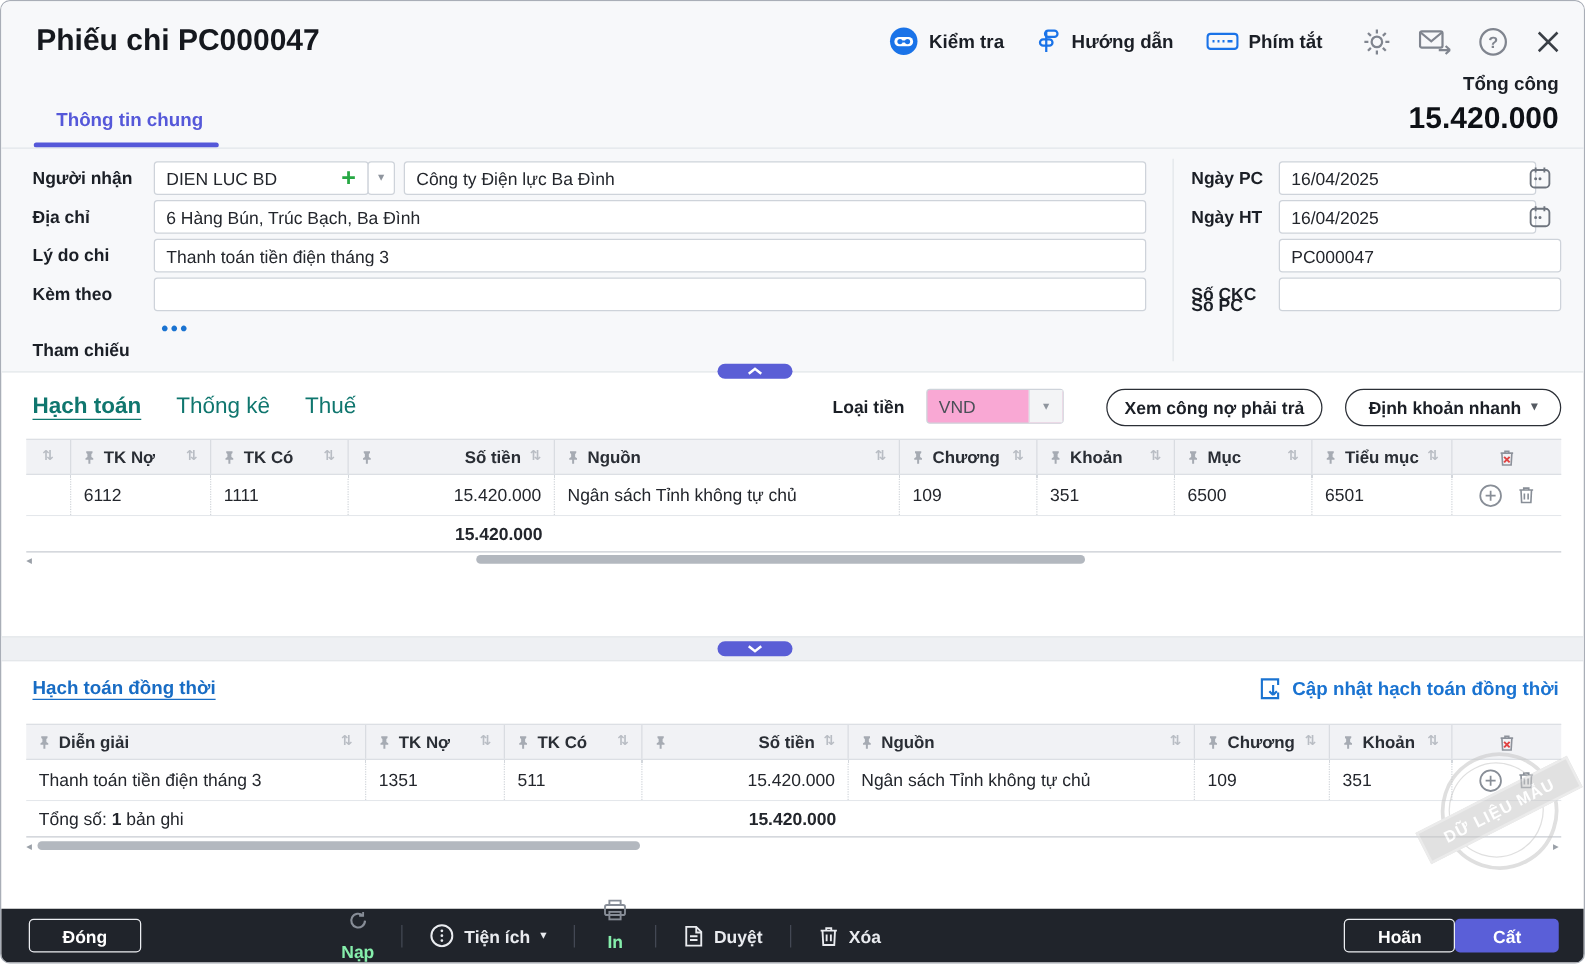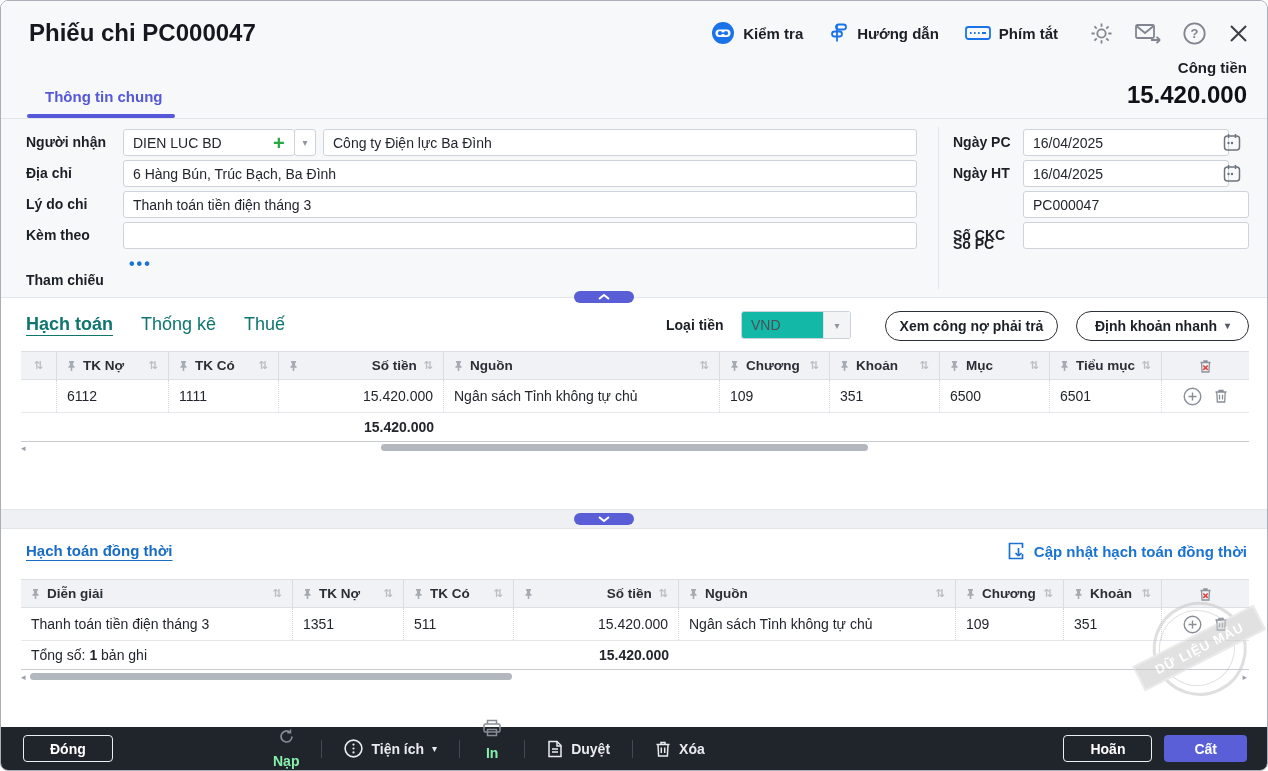--- a/index.html
+++ b/index.html
@@ -23,21 +23,21 @@
   .green-plus{position:absolute;color:#27a844;font-size:20px;font-weight:700;line-height:1;cursor:pointer;}
   .cal-btn{position:absolute;cursor:pointer;}
   .v-div{position:absolute;left:937px;top:126px;width:1px;height:162px;background:#e2e5e9;}
   .dots-link{position:absolute;color:#1a73d1;font-size:16px;font-weight:800;letter-spacing:2px;cursor:pointer;}
   
   .pill{position:absolute;left:573px;width:60px;height:12px;background:#5a5ed6;border-radius:7px;display:flex;align-items:center;justify-content:center;cursor:pointer;}
   
   .acc-tab{font-size:18px;color:#0f766e;cursor:pointer;}
   .acc-tab.active{font-weight:700;text-decoration:underline;text-underline-offset:5px;}
   .pill-btn{position:absolute;height:30px;border:1px solid #2b2f36;border-radius:15px;background:#fff;display:flex;align-items:center;justify-content:center;gap:8px;font-size:14px;font-weight:700;color:#1b1f26;cursor:pointer;box-sizing:border-box;}
-  .select{position:absolute;height:28px;border:1px solid #ced3da;border-radius:3px;background:#14b8a6;display:flex;align-items:center;box-sizing:border-box;cursor:pointer;}
+  .select{position:absolute;height:28px;border:1px solid #ced3da;border-radius:3px;background:#f9a8d4;display:flex;align-items:center;box-sizing:border-box;cursor:pointer;}
   .select .val{flex:1;padding:0 9px;font-size:14px;color:#4a4f57;}
   .select .car{width:26px;align-self:stretch;border-left:1px solid #dfe3e8;background:#f3f4f6;display:flex;align-items:center;justify-content:center;color:#8f959e;font-size:10px;}
   
   .trow{position:absolute;left:20px;width:1228px;display:flex;box-sizing:border-box;}
   .th{background:#f1f2f5;border-top:1px solid #dcdfe4;border-bottom:1px solid #dcdfe4;height:29px;}
   .td{height:33px;border-bottom:1px solid #e4e7eb;background:#fff;}
   .cell{display:flex;align-items:center;padding:0 10px;box-sizing:border-box;overflow:hidden;white-space:nowrap;font-size:14px;color:#23262c;}
   .th .cell{font-size:13.5px;font-weight:700;color:#2a2e35;border-right:1px solid #d9dce1;}
   .td .cell{border-right:1px dotted #d3d7dc;}
   .th .cell:last-child,.td .cell:last-child{border-right:none;}
@@ -141,21 +141,21 @@
           </svg>
       </span>
       <span class="ico">
         <svg width="21" height="21" viewBox="0 0 21 21" stroke="#3a3f46" stroke-width="2" fill="none">
             <path d="M3 3l15 15M18 3L3 18"></path>
           </svg>
       </span>
     </div>
   </div>
 
-  <div class="total-label">Công tiền</div>
+  <div class="total-label">Tổng công</div>
   <div class="total-value">15.420.000</div>
 
   <div class="tab">Thông tin chung</div>
   <div class="tab-underline"></div>
   <div class="hdr-divider"></div>
 
   <div class="f-label" style="left:25px;top:133px;">Người nhận</div>
   <input class="inp" style="left: 122px; top: 128px; width: 152px;" value="DIEN LUC BD">
   <span class="green-plus" style="left:272px;top:132px;">+</span>
   <div class="combo-caret" style="left:293px;top:128px;">▾</div>
@@ -556,19 +556,19 @@
       <div class="f-item lit">
         <span class="ico">
             <svg width="16" height="18" viewBox="0 0 16 18" fill="none" stroke="#e9ebef" stroke-width="1.5">
               <path d="M1.5 4.5h13M6 4.5V2.5h4v2M3 4.5l.6 11.5h8.8l.6-11.5M6.3 7.5v5.5M9.7 7.5v5.5"></path>
             </svg>
           </span>
         <span>Xóa</span>
       </div>
     </div>
 
-    <div style="position:absolute;right:20px;top:0;height:43px;display:flex;align-items:center;gap:12px;">
+    <div style="position:absolute;right:20px;top:0;height:43px;display:flex;align-items:center;">
       <button class="btn-ghost">Hoãn</button>
       <button class="btn-primary">Cất</button>
     </div>
   </div>
 
 </div>
 
 </body></html>

